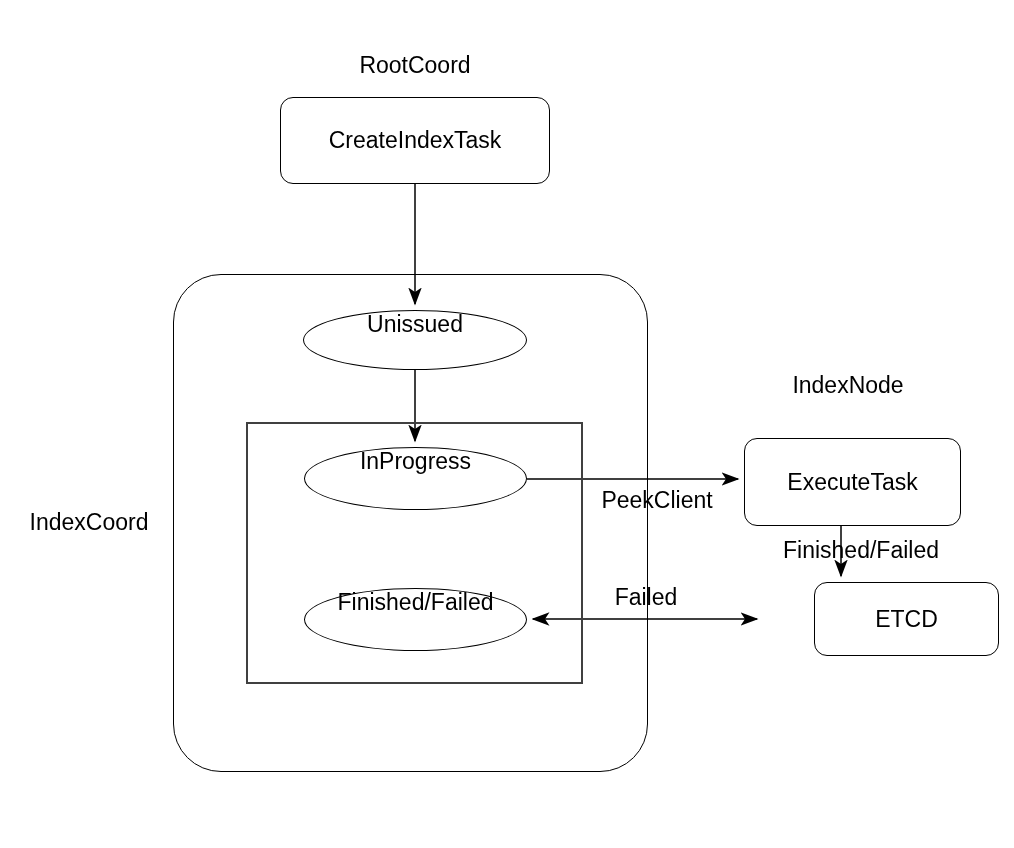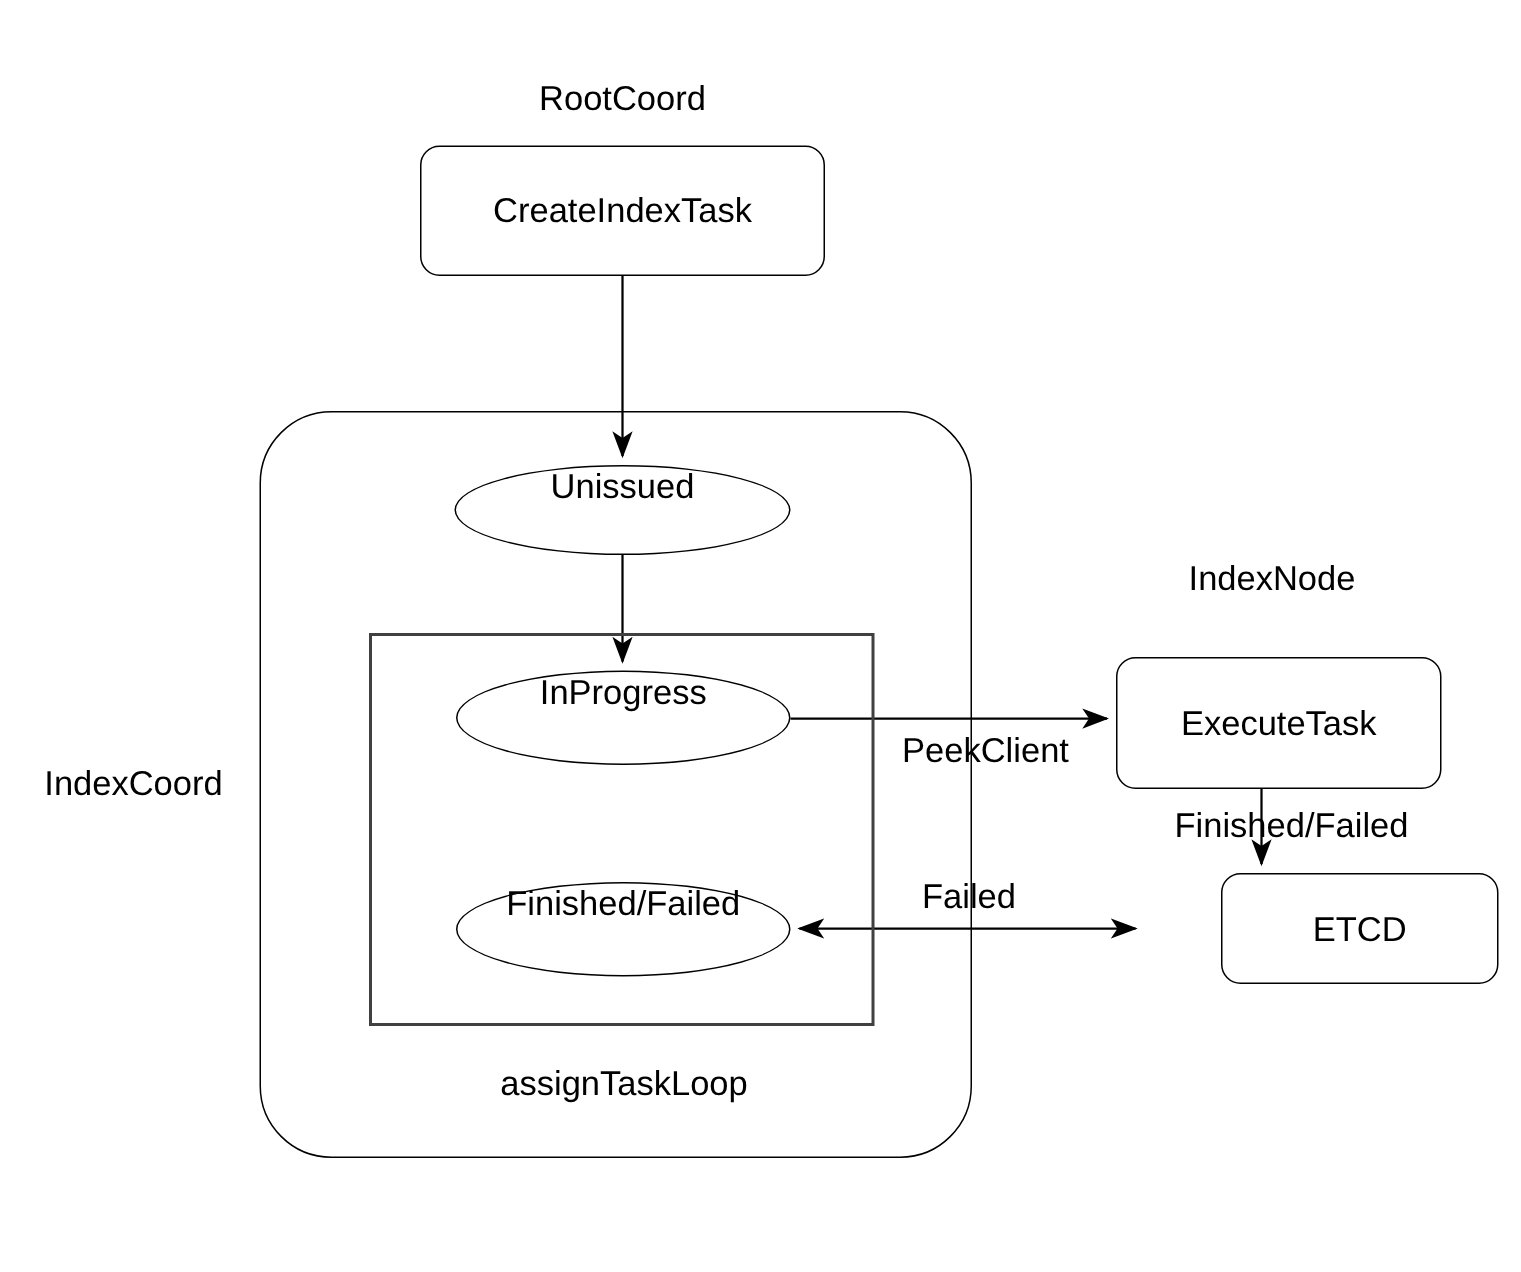--- a/index.html
+++ b/index.html
@@ -118,18 +118,17 @@
   <div id="in-progress" class="ellipse">
     <span>InProgress</span>
   </div>
   <div id="finished-failed" class="ellipse">
     <span>Finished/Failed</span>
   </div>
 
   <div id="root-coord-label" class="float-label">RootCoord</div>
   <div id="index-node-label" class="float-label">IndexNode</div>
   <div id="index-coord-label" class="float-label">IndexCoord</div>
-  <div id="assign-task-loop-label" class="float-label">assignTaskLoop</div>
   <div id="peek-client-label" class="float-label">PeekClient</div>
   <div id="watch-label" class="float-label">Failed</div>
   <div id="finished-failed-edge-label" class="float-label">Finished/Failed</div>
 
 </div>
 
 </body></html>

